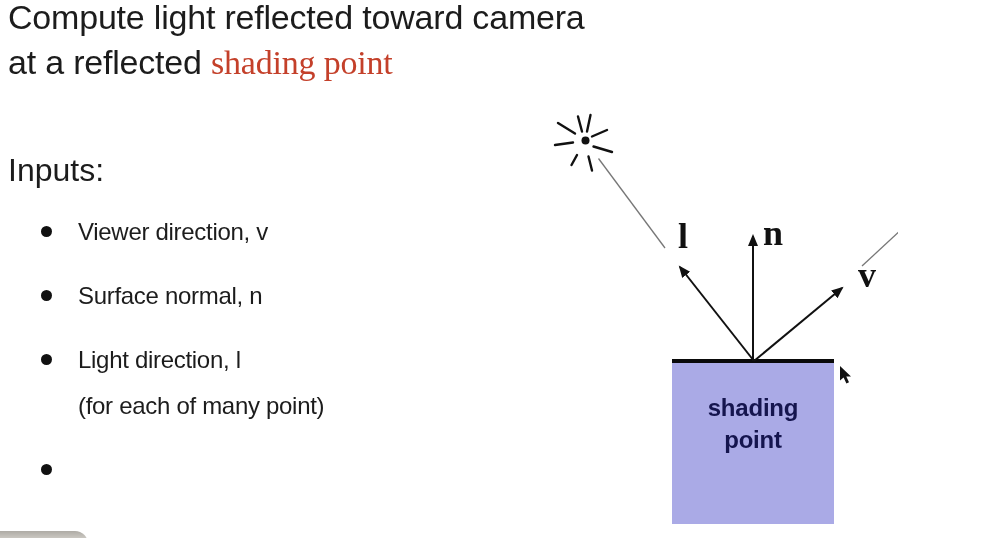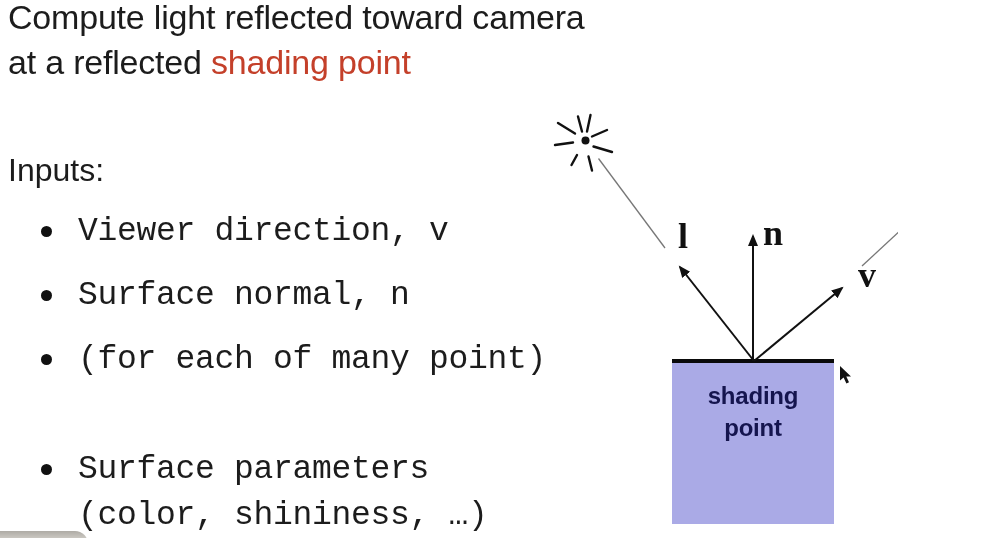--- a/index.html
+++ b/index.html
@@ -12,57 +12,57 @@
     font-family:"Liberation Sans", sans-serif;
     color:#1c1c1c;
   }
 
   
   .title {
     position:absolute; left:8px; top:-5px;
     font-size:34px; line-height:45px;
     letter-spacing:-0.2px; color:#1c1c1c;
   }
-  .title .hl { color:#c4402a; }
+  .title .hl { color:#c4402a;font-family:Liberation Serif, serif; }
 
   .inputs-heading {
     position:absolute; left:8px; top:147px;
     font-size:32px; line-height:46px; color:#1c1c1c;
   }
 
   .bullet {
     position:absolute; left:41px;
     display:flex; align-items:flex-start;
     list-style:none;
   }
   .bullet .dot {
     width:11px; height:11px; border-radius:50%;
     background:#111; flex:0 0 auto;
     margin-top:17px; margin-right:26px;
   }
   .bullet .b-text {
-    font-size:33px; line-height:46px;
-    letter-spacing:-0.3px; color:#1c1c1c;font-family:Liberation Mono, monospace;
+    font-size:24px; line-height:46px;
+    letter-spacing:-0.3px; color:#1c1c1c;
   }
   .bullet-1 { top:209px; }
   .bullet-2 { top:273px; }
   .bullet-3 { top:337px; }
   .bullet-4 { top:447px; }
 
   
   .shading-box {
     position:absolute; left:672px; top:359px;
     width:162px; height:165px;
     background:#aaaae6;
     border-top:4px solid #0a0a0a;
     z-index:1;
     text-align:center;
   }
   .shading-box .box-text {
-    margin-top:17px;
+    margin-top:29px;
     font-size:24px; line-height:32px;
     font-weight:bold; color:#15154e;
     letter-spacing:-0.2px;
   }
 
   .vec-label {
     position:absolute;
     font-family:"Liberation Serif", serif;
     font-weight:bold; font-size:36px; line-height:1;
     color:#111; z-index:3;
@@ -106,29 +106,26 @@
     </li>
     <li class="bullet bullet-2">
       <span class="dot"></span>
       <div class="b-text">
         <div>Surface normal, n</div>
       </div>
     </li>
     <li class="bullet bullet-3">
       <span class="dot"></span>
       <div class="b-text">
+        <div>Light direction, l</div>
         <div>(for each of many point)</div>
       </div>
     </li>
     <li class="bullet bullet-4">
       <span class="dot"></span>
-      <div class="b-text">
-        <div>Surface parameters</div>
-        <div>(color, shininess, …)</div>
-      </div>
     </li>
   </ul>
 
   <div class="shading-box">
     <div class="box-text">
       <div>shading</div>
       <div>point</div>
     </div>
   </div>
 

